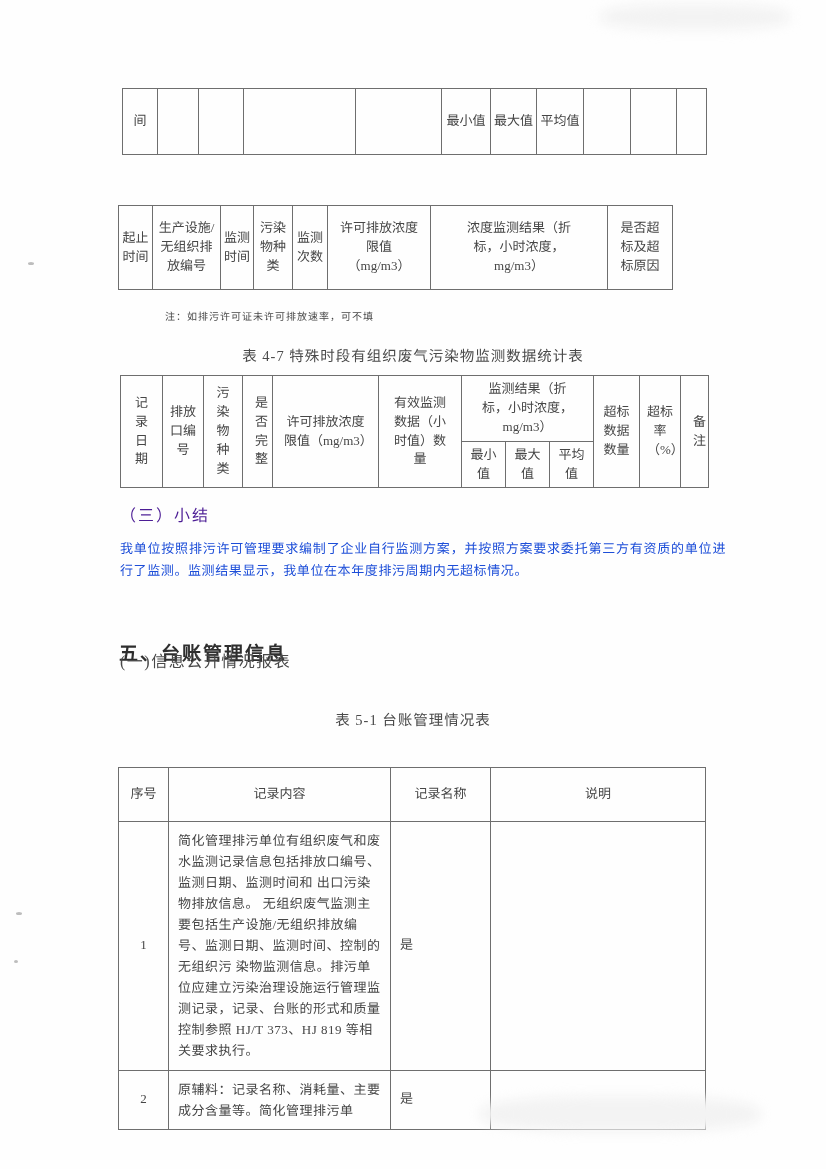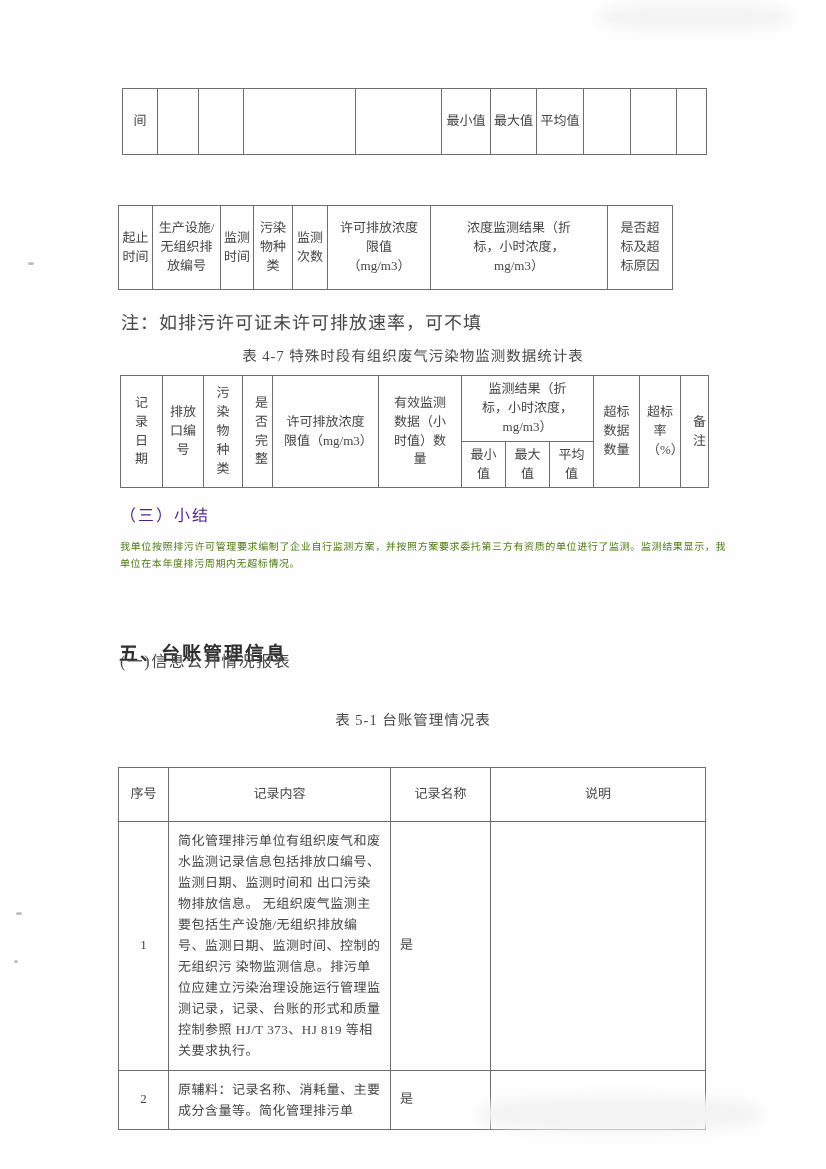--- a/index.html
+++ b/index.html
@@ -63,28 +63,28 @@
     text-align: left;
     vertical-align: middle;
     padding: 8px 9px;
     line-height: 1.62;
     letter-spacing: 0.5px;
   }
   .t51 .complete-cell { text-align: left; padding-left: 9px; }
   .t51 .row1 td { height: 216px; }
   .t51 .row2 td { height: 44px; }
 
-  .note-line { font-size: 18px; color: #474747; letter-spacing: 1px; }
+  .note-line { font-size: 10px; color: #474747; letter-spacing: 1px; margin-left: 44px; }
 
   .summary-heading { font-size: 16px; color: #4c1d95; letter-spacing: 2px; text-align: right; }
   .summary-body {
     width: 606px;
-    font-size: 10px;
+    font-size: 13px;
     line-height: 1.72;
-    color: #4d7c0f;
+    color: #1d4ed8;
     letter-spacing: 0.6px;
     text-align: justify;
   }
   .sec5-heading {
     font-family: "Liberation Sans", sans-serif;
     font-weight: bold;
     font-size: 19px;
     color: #2e2e2e;
     letter-spacing: 2px;
     margin-top: 40px;

